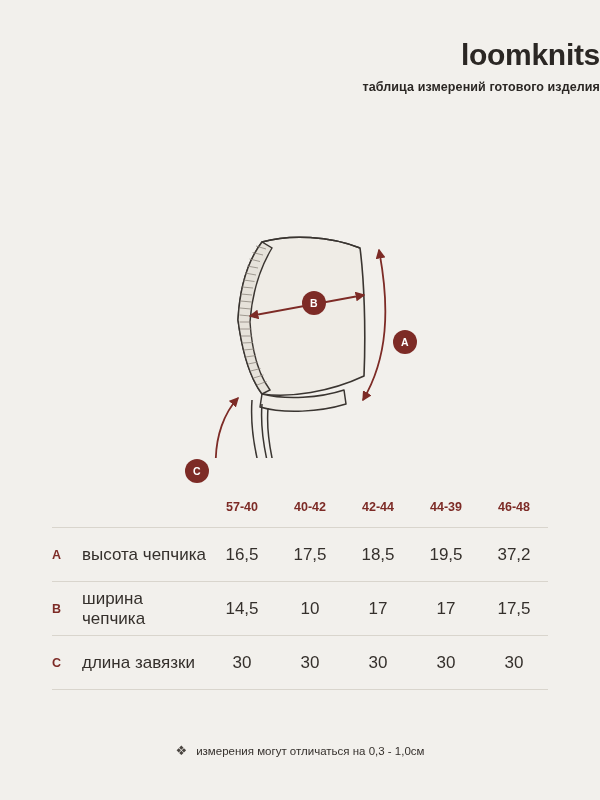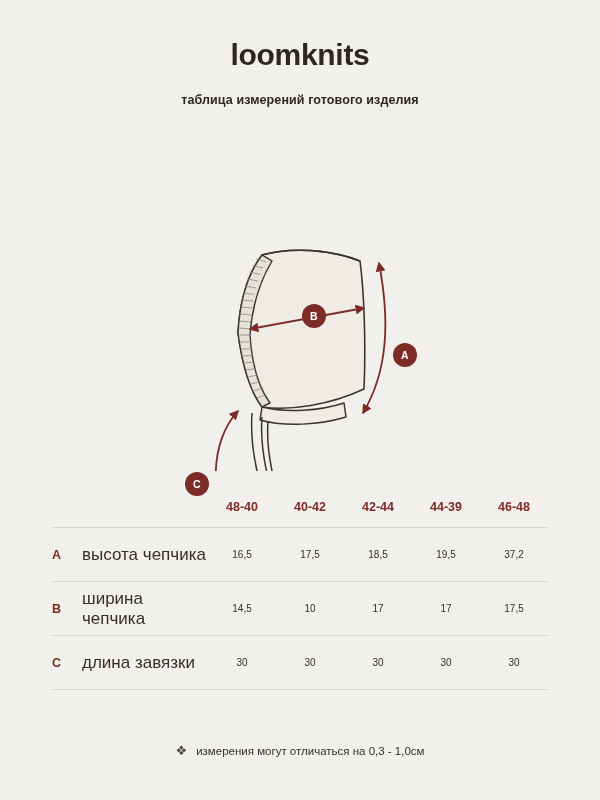--- a/index.html
+++ b/index.html
@@ -16,32 +16,32 @@
   }
   .page {
     position: relative;
     width: 600px;
     height: 800px;
     box-sizing: border-box;
   }
 
   
   .header {
-    text-align: center;
+    text-align: right;
     padding-top: 38px;
   }
   .brand {
     font-size: 30px;
     font-weight: 700;
     letter-spacing: -0.3px;
     color: #2b2724;
     line-height: 1.1;
   }
   .subtitle {
-    margin-top: 22px;
+    margin-top: 9px;
     font-size: 12.5px;
     font-weight: 700;
     color: #2b2724;
     letter-spacing: 0.1px;
   }
 
   
   .illustration {
     position: relative;
     width: 600px;
@@ -100,21 +100,21 @@
   .col-letter { width: 30px; }
   .col-name   { width: 126px; }
   .col-size   { width: 68px; }
 
   tbody tr {
     border-top: 1px solid #d9d5cd;
   }
   tbody td {
     height: 53px;
     vertical-align: middle;
-    font-size: 10px;
+    font-size: 17px;
     color: #35302c;
     text-align: center;
   }
   td.letter {
     text-align: left;
     font-weight: 700;
     color: #7d2b26;
     font-size: 12.5px;
   }
   td.rowname {
@@ -214,21 +214,21 @@
     <div class="badge" id="badge-b">B</div>
     <div class="badge" id="badge-c">C</div>
   </div>
 
   <div class="table-wrap">
     <table>
       <thead>
         <tr class="head-row">
           <th class="col-letter"></th>
           <th class="col-name"></th>
-          <th class="col-size">48-40</th>
+          <th class="col-size">57-40</th>
           <th class="col-size">40-42</th>
           <th class="col-size">42-44</th>
           <th class="col-size">44-39</th>
           <th class="col-size">46-48</th>
         </tr>
       </thead>
       <tbody>
         <tr>
           <td class="letter">A</td>
           <td class="rowname">высота чепчика</td>

